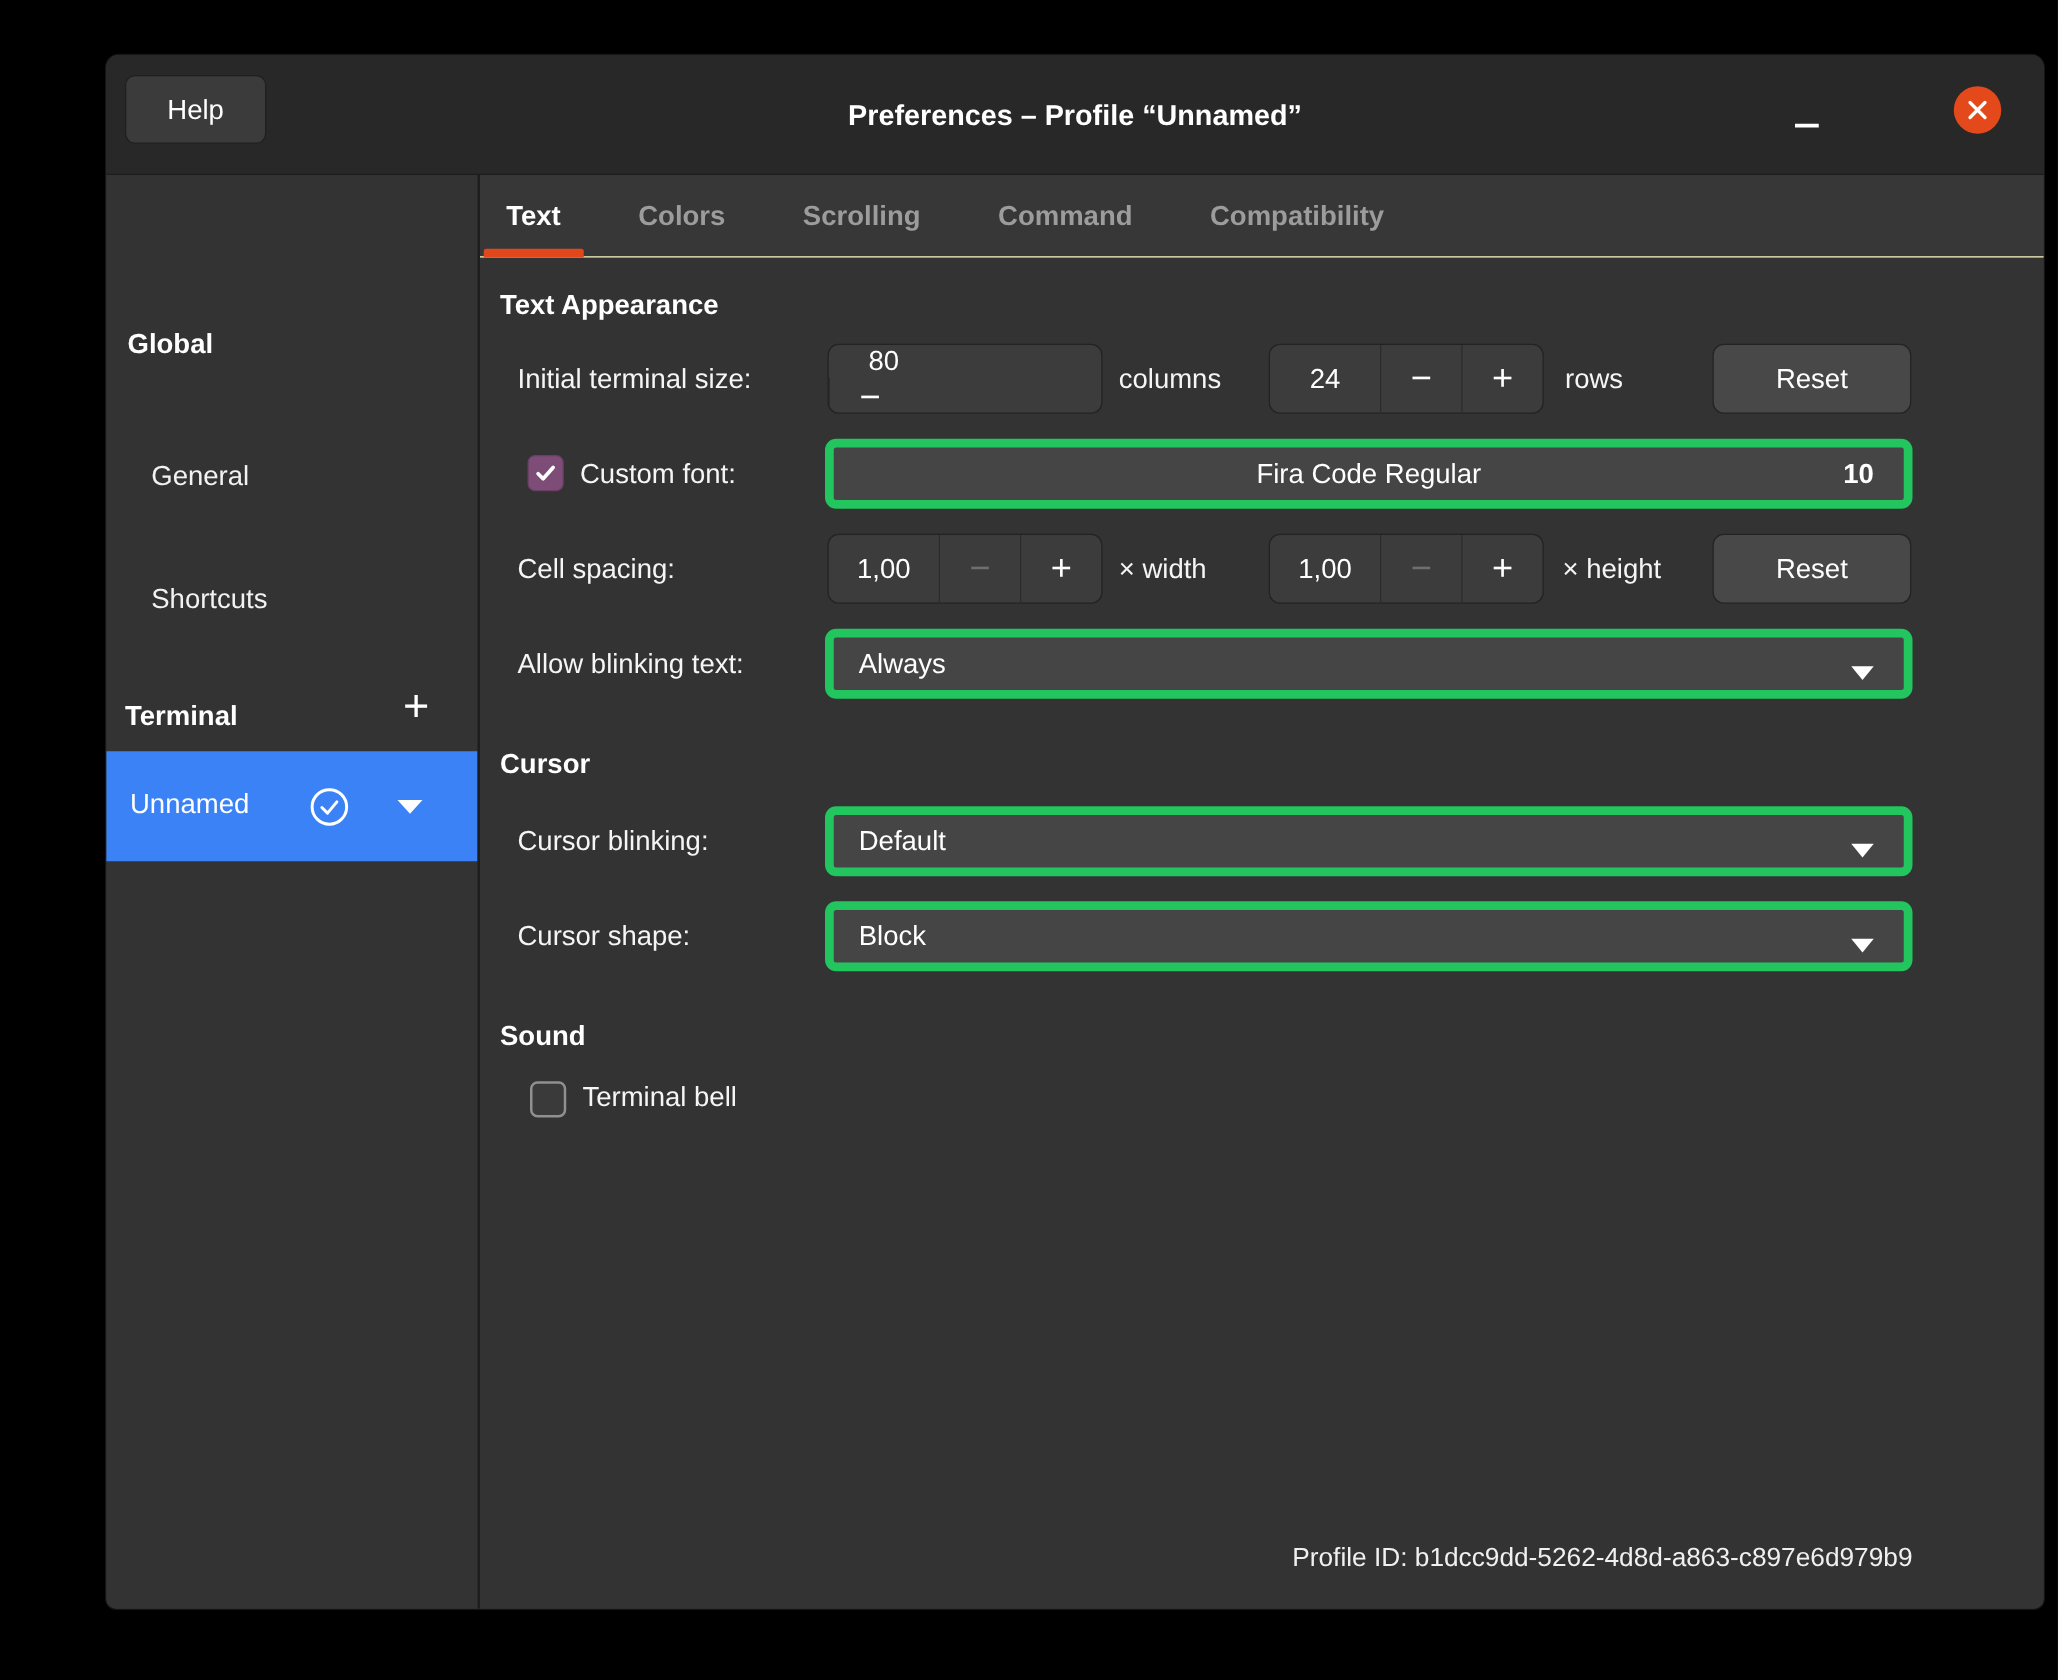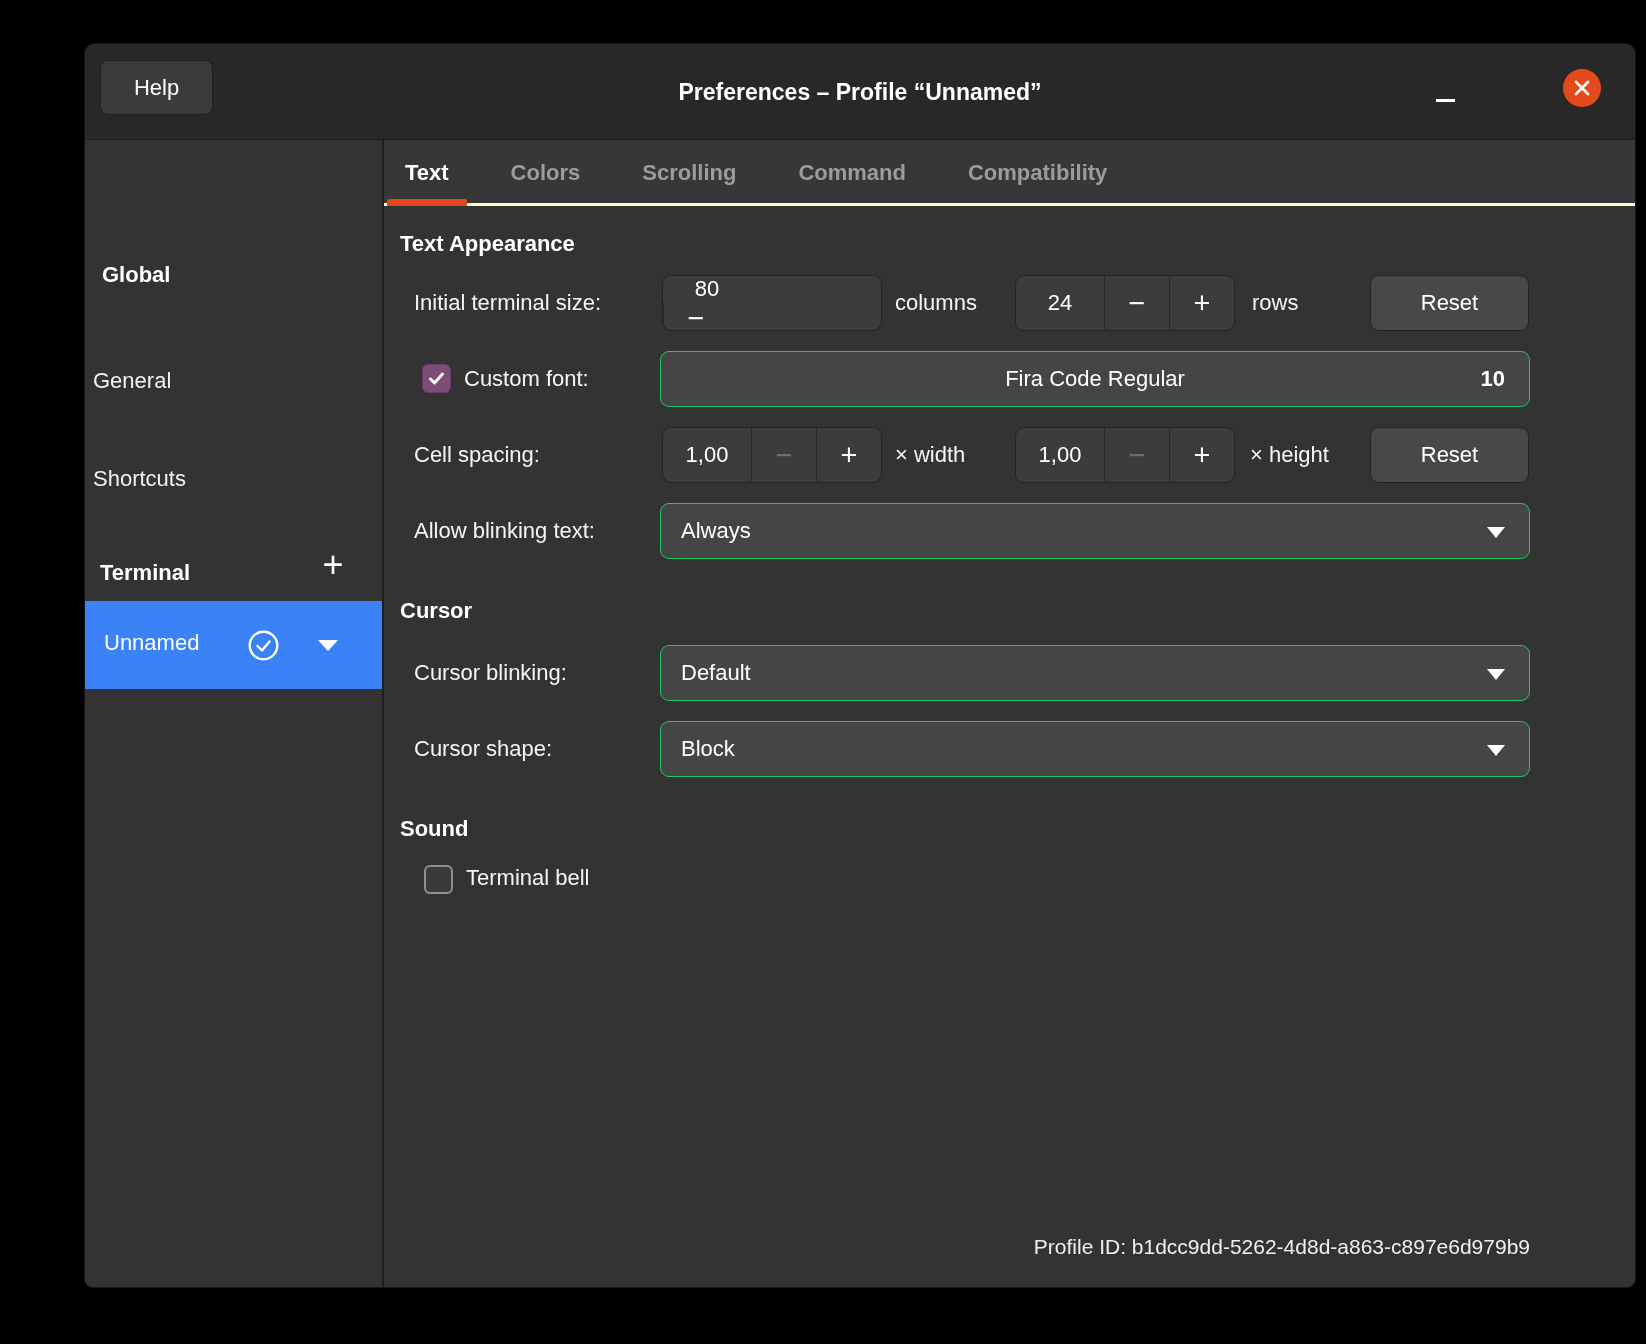--- a/index.html
+++ b/index.html
@@ -33,36 +33,36 @@
   .min-btn .dash { width: 19px; height: 3px; background: #fff; margin-bottom: 8px; }
   .close-btn {
     position: absolute; right: 34px; top: 25px; width: 38px; height: 38px; border-radius: 50%;
     background: #e4491b; display: flex; align-items: center; justify-content: center;
   }
   .close-btn svg { display: block; }
   
   .sidebar { position: absolute; left: 0; top: 96px; width: 301px; bottom: 0; background: #333333; }
   .side-divider { position: absolute; left: 297px; top: 96px; width: 2px; bottom: 0; background: #1d1d1d; }
   .side-header { position: absolute; left: 17px; font-size: 22px; font-weight: 700; color: #fff; }
-  .side-item  { position: absolute; left: 8px; font-size: 22px; color: #f2f2f2; }
+  .side-item  { position: absolute; left: 36px; font-size: 22px; color: #f2f2f2; }
   .plus-btn { position: absolute; left: 228px; top: 404px; width: 40px; height: 44px;
     color: #fff; font-size: 36px; font-weight: 300; text-align: center; line-height: 42px; }
   .profile-row {
     position: absolute; left: 0; top: 461px; width: 297px; height: 88px;
     background: #3b82f6;
   }
   .profile-row .name { position: absolute; left: 19px; top: 29px; font-size: 22px; color: #fff; }
   .check-circle { position: absolute; left: 162px; top: 28px; }
   .tri { width: 0; height: 0; border-left: 10px solid transparent; border-right: 10px solid transparent; border-top: 11px solid #fff; }
   .profile-row .tri { position: absolute; left: 233px; top: 39px; }
   
   .content { position: absolute; left: 299px; top: 96px; right: 0; bottom: 0; background: #333333; }
   .tabbar {
     position: absolute; left: 0; top: 0; right: 0; height: 66px;
-    background: #373737; border-bottom: 3px solid #fef9c3;
+    background: #373737; border-bottom: 1px solid #fef9c3;
     display: flex; padding-left: 3px;
   }
   .tab {
     position: relative; padding: 0 18px; margin-right: 26px; height: 66px;
     display: flex; align-items: center; font-size: 22px; font-weight: 700; color: #9c9c9c;
   }
   .tab.selected { color: #ffffff; }
   .tab.selected::after {
     content: ""; position: absolute; left: 0; right: 0; bottom: 0; height: 7px;
     background: #e0481c; border-radius: 2px 2px 0 0;
@@ -84,21 +84,21 @@
     font-size: 29px; font-weight: 300; color: #fff; }
   .spin .sbtn.disabled { color: #6f6f6f; }
   
   .btn-reset {
     position: absolute; left: 986px; top: 0; width: 159px; height: 56px;
     background: #484848; border: 1px solid #232323; border-radius: 9px;
     display: flex; align-items: center; justify-content: center; font-size: 22px; color: #fff;
   }
   .wide {
     position: absolute; left: 276px; top: 0; width: 870px; height: 56px;
-    background: #454545; border: 1px solid #22c55e; border-radius: 9px;
+    background: #454545; border: 7px solid #22c55e; border-radius: 9px;
   }
   .font-btn { display: flex; align-items: center; }
   .font-btn .fname { flex: 1; text-align: center; font-size: 22px; color: #fff; }
   .font-btn .fsize { position: absolute; right: 24px; font-size: 22px; font-weight: 700; color: #fff; }
   .combo { display: flex; align-items: center; padding-left: 20px; font-size: 22px; color: #fff; }
   .combo .tri { position: absolute; right: 24px; top: 23px; border-left-width: 9px; border-right-width: 9px; border-top-width: 11px; }
   
   .checkbox {
     width: 29px; height: 29px; border-radius: 6px; display: inline-flex; align-items: center; justify-content: center;
   }

